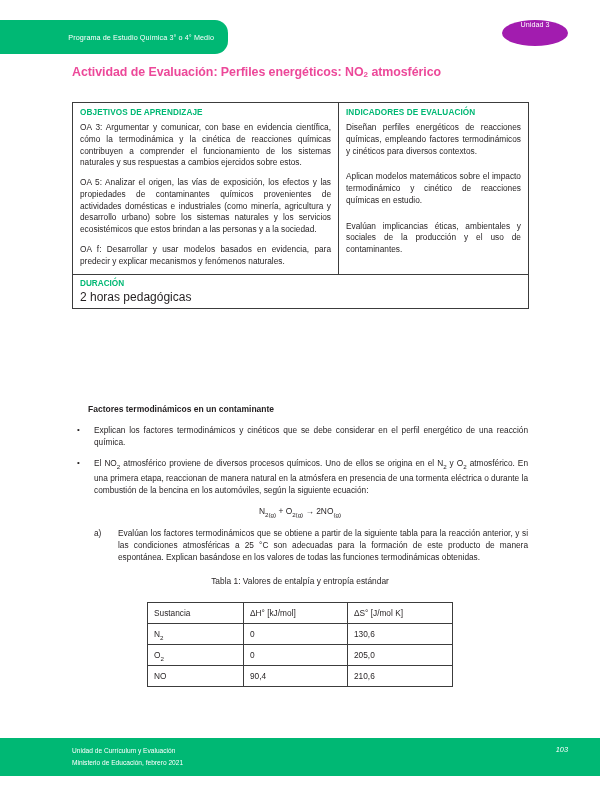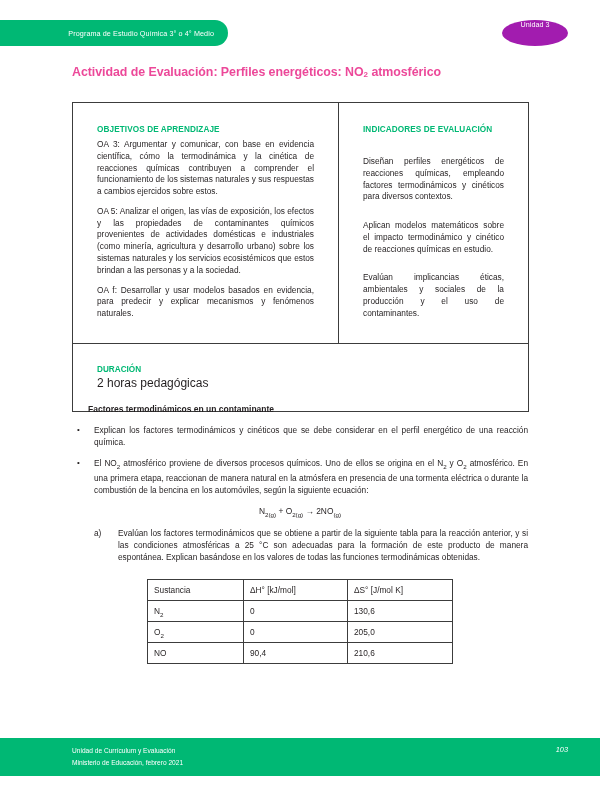--- a/index.html
+++ b/index.html
@@ -15,21 +15,21 @@
     overflow: hidden;
     position: relative;
   }
 
   
   .header-band {
     position: absolute;
     left: 0;
     top: 20px;
     width: 228px;
-    height: 26px;
+    height: 34px;
     background: #00b874;
     border-top-right-radius: 13px;
     border-bottom-right-radius: 13px;
     display: flex;
     align-items: center;
     justify-content: flex-end;
     padding-right: 14px;
     box-sizing: border-box;
   }
   .header-band-text {
@@ -75,21 +75,21 @@
     position: absolute;
     left: 72px;
     top: 102px;
     width: 456px;
     border-collapse: collapse;
     table-layout: fixed;
   }
   .oa-table td {
     border: 1px solid #3c3c3c;
     vertical-align: top;
-    padding: 17px;
+    padding: 0;
   }
   .col-left  { width: 266px; }
   .col-right { width: 190px; }
 
   .cell-head {
     color: #00b874;
     font-weight: bold;
     font-size: 8.2px;
     padding: 5px 7px 5px 7px;
     letter-spacing: 0.1px;
@@ -104,21 +104,21 @@
     margin: 0 0 8px 0;
   }
   .cell-body p:last-child { margin-bottom: 0; }
 
   .cell-body-right {
     padding: 0 7px 6px 7px;
     font-size: 8.3px;
     line-height: 1.42;
     text-align: justify;
   }
-  .cell-body-right p { margin: 17px 0 14px 0; }
+  .cell-body-right p { margin: 0 0 14px 0; }
   .cell-body-right p:last-child { margin-bottom: 0; }
 
   .dur-head {
     color: #00b874;
     font-weight: bold;
     font-size: 8.2px;
     padding: 4px 7px 2px 7px;
   }
   .dur-body {
     font-size: 12px;
@@ -296,20 +296,21 @@
     <div class="bullet-text"><span>El NO</span><sub>2</sub><span> atmosférico proviene de diversos procesos químicos. Uno de ellos se origina en el N</span><sub>2</sub><span> y O</span><sub>2</sub><span> atmosférico. En una primera etapa, reaccionan de manera natural en la atmósfera en presencia de una tormenta eléctrica o durante la combustión de la bencina en los automóviles, según la siguiente ecuación:</span></div>
   </div>
 
   <div class="equation"><span>N</span><sub>2(g)</sub><span> + </span><span>O</span><sub>2(g)</sub><span class="arrow"> → </span><span>2NO</span><sub>(g)</sub></div>
 
   <div class="letter-row">
     <div class="letter-mark">a)</div>
     <div class="letter-text">Evalúan los factores termodinámicos que se obtiene a partir de la siguiente tabla para la reacción anterior, y si las condiciones atmosféricas a 25 °C son adecuadas para la formación de este producto de manera espontánea. Explican basándose en los valores de todas las funciones termodinámicas obtenidas.</div>
   </div>
 
+  <div class="table-caption">Tabla 1: Valores de entalpía y entropía estándar</div>
 
   <table class="data-table">
     <colgroup>
         <col class="c0">
         <col class="c1">
         <col class="c2">
       </colgroup>
     <thead>
       <tr>
         <th>Sustancia</th>

